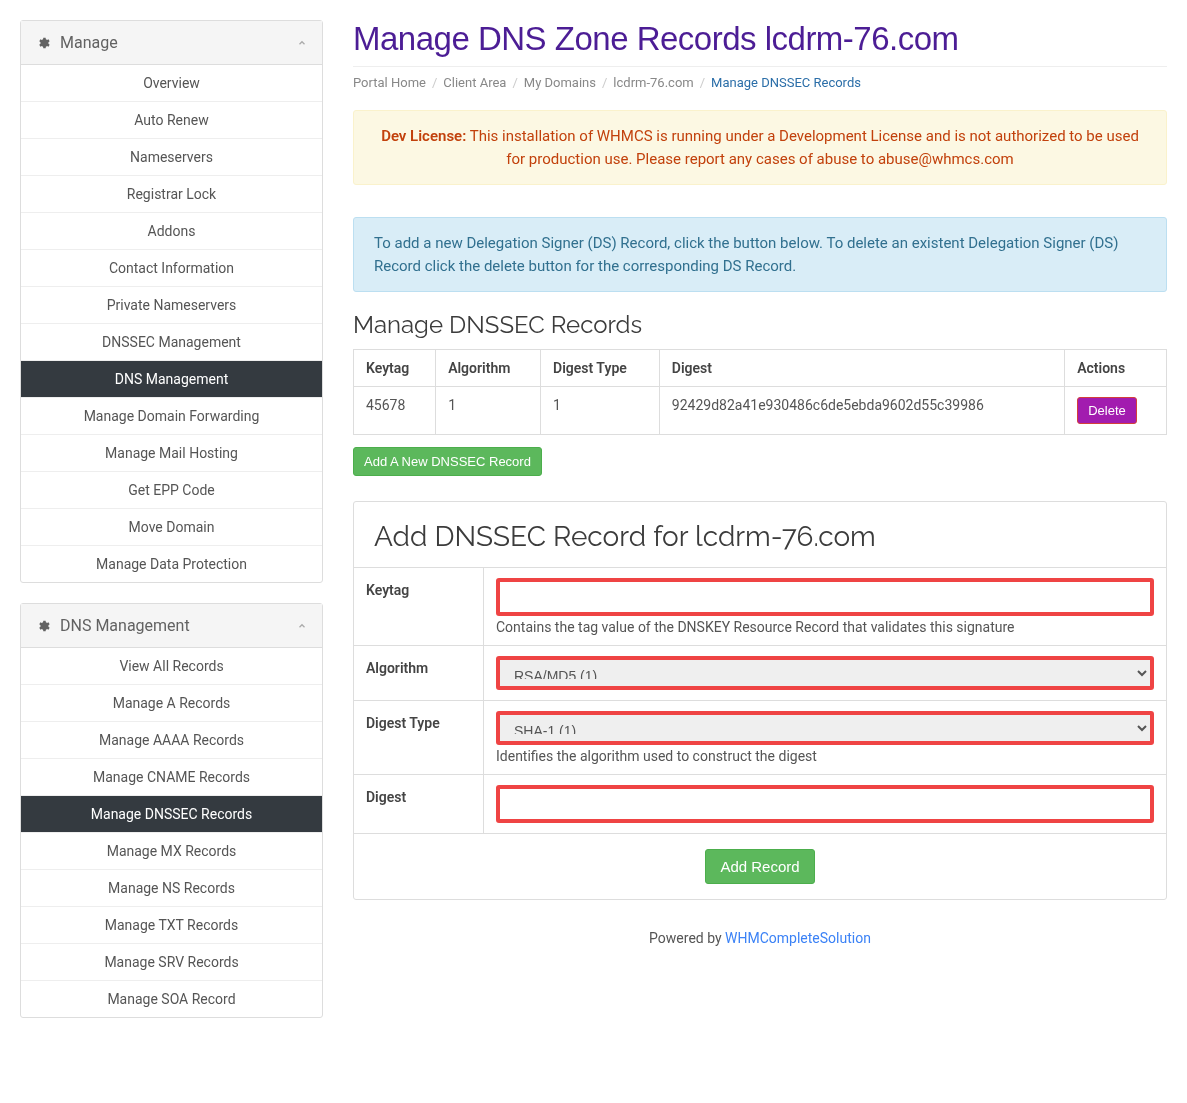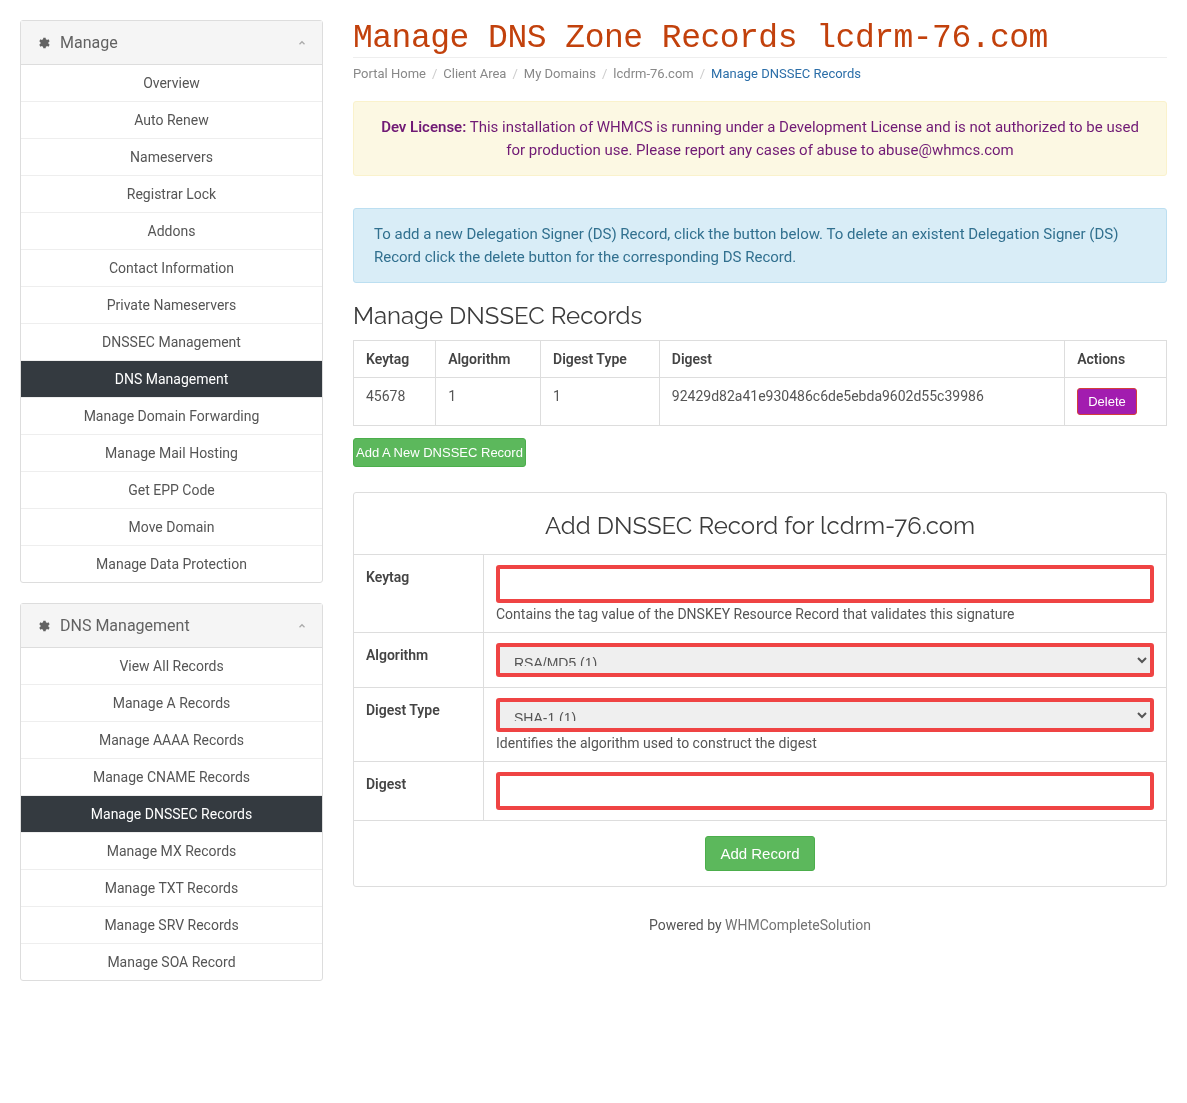--- a/index.html
+++ b/index.html
@@ -10,59 +10,59 @@
 
 .panel { border: 1px solid #ddd; border-radius: 3px; margin-bottom: 20px; background: #fff; }
 .panel-heading { background: #f5f5f5; padding: 12px 15px; border-bottom: 1px solid #ddd; cursor: pointer; display: flex; align-items: center; justify-content: space-between; color: #626262; font-size: 16px; }
 .panel-heading .left { display: flex; align-items: center; gap: 10px; }
 .panel-heading .gear { width: 14px; height: 14px; fill: #626262; }
 .panel-heading .chev { width: 10px; height: 10px; fill: #aaa; }
 .list-group-item { display: block; padding: 10px 15px; border-top: 1px solid #eee; color: #555; text-decoration: none; font-size: 14px; cursor: pointer; text-align: center; }
 .list-group-item:first-child { border-top: none; }
 .list-group-item.active { background: #343a40; color: #fff; }
 
-h1.page-title { font-size: 33px; font-weight: 400; color: #c2410c; font-family: Liberation Mono, monospace; letter-spacing: -0.5px;}
+h1.page-title { font-size: 33px; font-weight: 400; color: #4c1d95; margin-bottom: 8px; font-family: Liberation Sans, sans-serif; letter-spacing: -0.5px;}
 .hr { border: none; border-top: 1px solid #eee; margin-bottom: 8px; }
 
 .breadcrumb { font-size: 13px; color: #888; margin-bottom: 20px; }
 .breadcrumb a { color: #888; text-decoration: none; }
 .breadcrumb .sep { color: #ccc; margin: 0 6px; }
 .breadcrumb .current { color: #2b6ea8; }
 
 .alert { padding: 14px 20px; border-radius: 3px; margin-bottom: 12px; font-size: 15px; line-height: 1.5; }
-.alert-warning { background: #fcf8e3; border: 1px solid #faf2cc; color: #701a75; text-align: center; }
+.alert-warning { background: #fcf8e3; border: 1px solid #faf2cc; color: #c2410c; text-align: center; }
 .alert-info { background: #d9edf7; border: 1px solid #bcdff1; color: #31708f; margin-top: 32px; }
 .alert strong { font-weight: 600; }
 
 h2.section-title { font-size: 24px; font-weight: 400; color: #3c3c3c; margin: 18px 0 10px; font-family: "Raleway", sans-serif; }
 
 table.recs { width: 100%; border-collapse: collapse; border: 1px solid #ddd; margin-bottom: 12px; }
 table.recs th, table.recs td { border: 1px solid #ddd; padding: 10px 12px; text-align: left; font-size: 14px; vertical-align: top; }
 table.recs th { font-weight: 600; color: #444; }
 table.recs td { color: #555; word-break: break-all; }
 
 .btn { display: inline-block; padding: 6px 12px; font-size: 14px; border-radius: 3px; border: 1px solid transparent; cursor: pointer; text-align: center; }
 .btn-danger { background: #a21caf; border-color: #d43f3a; color: #fff; font-size: 13px; padding: 5px 10px; }
-.btn-success-sm { background: #5cb85c; border-color: #4cae4c; color: #fff; font-size: 13px; padding: 6px 2px; }
+.btn-success-sm { background: #5cb85c; border-color: #4cae4c; color: #fff; font-size: 13px; padding: 6px 10px; }
 .btn-success { background: #5cb85c; border-color: #4cae4c; color: #fff; font-size: 15px; padding: 8px 14px; }
 
 .form-panel { border: 1px solid #ddd; border-radius: 3px; margin-top: 25px; }
 .form-panel-head { padding: 18px 20px 14px; border-bottom: 1px solid #ddd; }
-.form-panel-head h2 { font-size: 24px; font-weight: 400; color: #3c3c3c; font-family: "Raleway", sans-serif; text-align: center; }
+.form-panel-head h2 { font-size: 28px; font-weight: 400; color: #3c3c3c; font-family: "Raleway", sans-serif; }
 .form-row { display: flex; border-bottom: 1px solid #ddd; }
 .form-row:last-of-type { border-bottom: none; }
 .form-label { width: 130px; padding: 14px 12px; font-weight: 600; color: #444; font-size: 14px; border-right: 1px solid #ddd; }
 .form-field { flex: 1; padding: 10px 12px; }
 .form-field input, .form-field select { width: 100%; padding: 7px 10px; font-size: 14px; border: 4px solid #ef4444; border-radius: 3px; background: #fff; color: #555; }
 .form-field select { height: 34px; background: #efefef; }
 .form-field .help { font-size: 14px; color: #555; margin-top: 3px; }
 .form-submit { text-align: center; padding: 15px; }
 
 .footer { text-align: center; color: #555; font-size: 14px; margin-top: 30px; }
-.footer a { color: #737373; text-decoration: none; }
+.footer a { color: #3b82f6; text-decoration: none; }
 </style>
 </head>
 <body>
 
 <div class="container">
   <div class="sidebar">
 
     <div class="panel">
       <div class="panel-heading">
         <span class="left">
@@ -105,20 +105,21 @@
             <path d="M6 15l6-6 6 6" stroke="#aaa" stroke-width="3" fill="none"></path>
           </svg>
       </div>
       <div id="dns-list">
           <a class="list-group-item">View All Records</a>
           <a class="list-group-item">Manage A Records</a>
           <a class="list-group-item">Manage AAAA Records</a>
           <a class="list-group-item">Manage CNAME Records</a>
           <a class="list-group-item active">Manage DNSSEC Records</a>
           <a class="list-group-item">Manage MX Records</a>
+          <a class="list-group-item">Manage NS Records</a>
           <a class="list-group-item">Manage TXT Records</a>
           <a class="list-group-item">Manage SRV Records</a>
           <a class="list-group-item">Manage SOA Record</a>
         </div>
     </div>
 
   </div>
 
   <div class="main">
     <h1 class="page-title">Manage DNS Zone Records lcdrm-76.com</h1>

